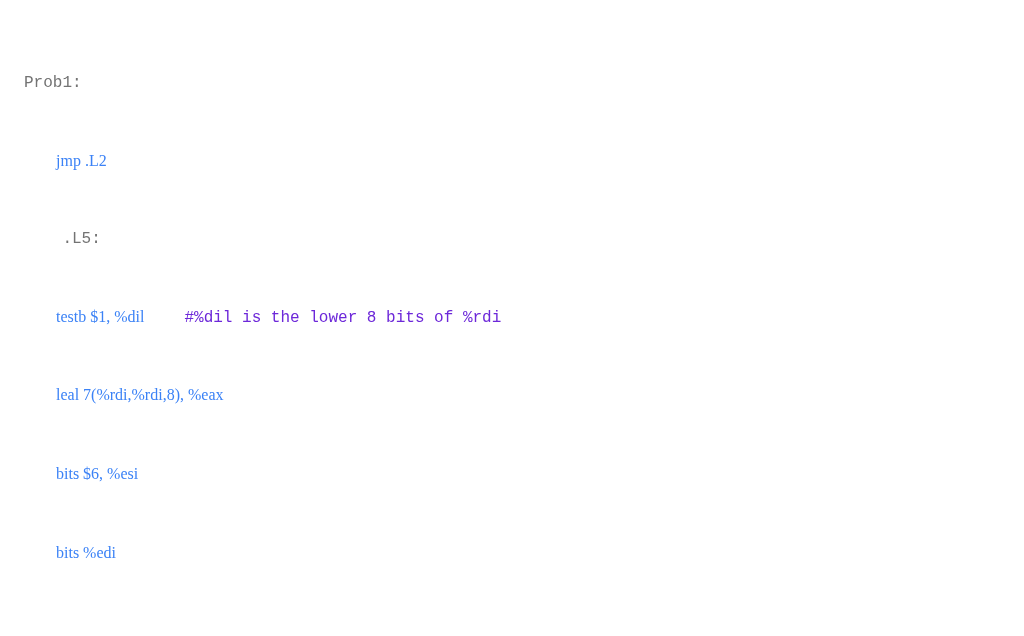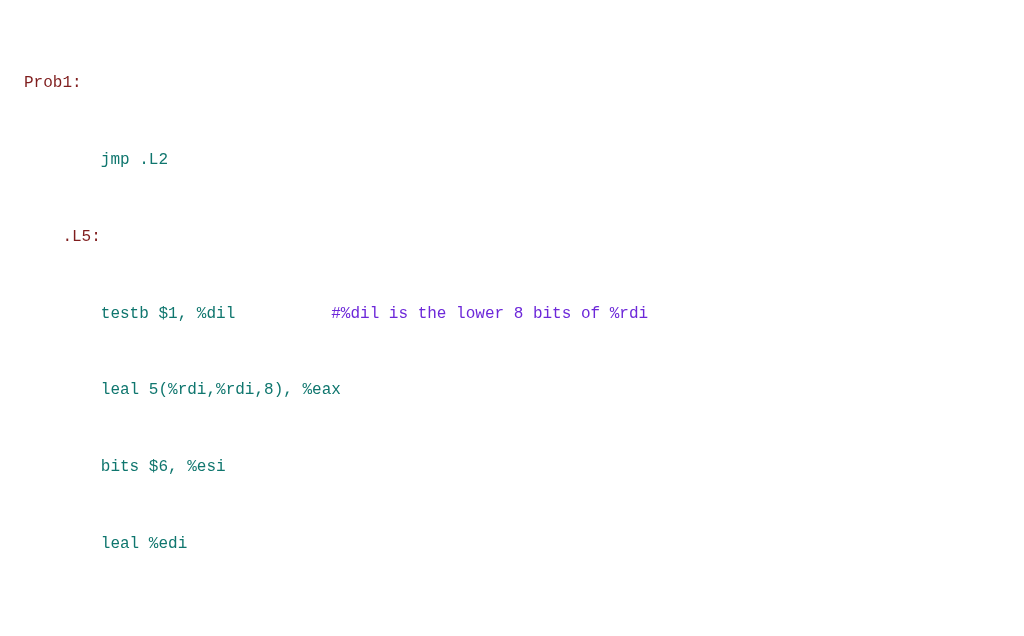--- a/index.html
+++ b/index.html
@@ -16,47 +16,48 @@
       padding: 20px 24px;
       width: 1024px;
       min-height: 636px;
     }
 
     .code-block {
       white-space: pre;
     }
 
     .label {
-      color: #7f1d1d;
+      color: #737373;
     }
 
     .instruction {
-      color: #0f766e;
+      color: #3b82f6;
+      font-family: Liberation Serif, serif;
     }
 
     .comment {
       color: #6d28d9;
     }
 
     .line {
       display: block;
       white-space: pre;
     }
   </style>
 </head>
 <body>
 
 <div class="code-block">
   <span class="line"><span class="label">Prob1:</span></span>
   <span class="line"><span class="instruction">        jmp .L2</span></span>
   <span class="line"><span class="label">    .L5:</span></span>
   <span class="line"><span class="instruction">        testb $1, %dil          </span><span class="comment">#%dil is the lower 8 bits of %rdi</span></span>
-  <span class="line"><span class="instruction">        leal 5(%rdi,%rdi,8), %eax</span></span>
+  <span class="line"><span class="instruction">        leal 7(%rdi,%rdi,8), %eax</span></span>
   <span class="line"><span class="instruction">        bits $6, %esi</span></span>
-  <span class="line"><span class="instruction">        leal %edi</span></span>
+  <span class="line"><span class="instruction">        bits %edi</span></span>
   
   
   
   
   
   
   
   
   
   

